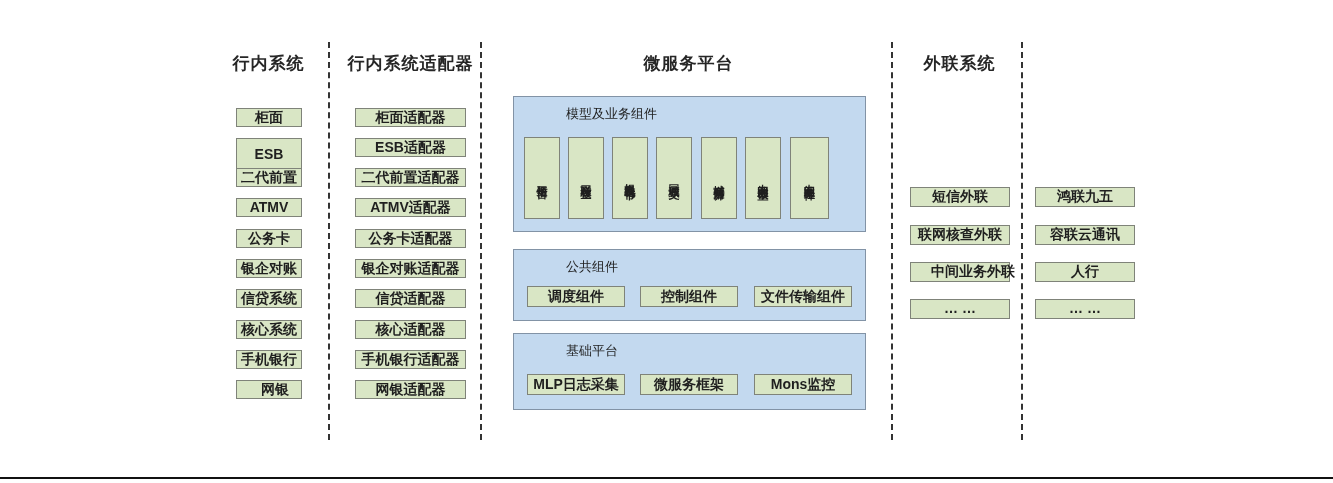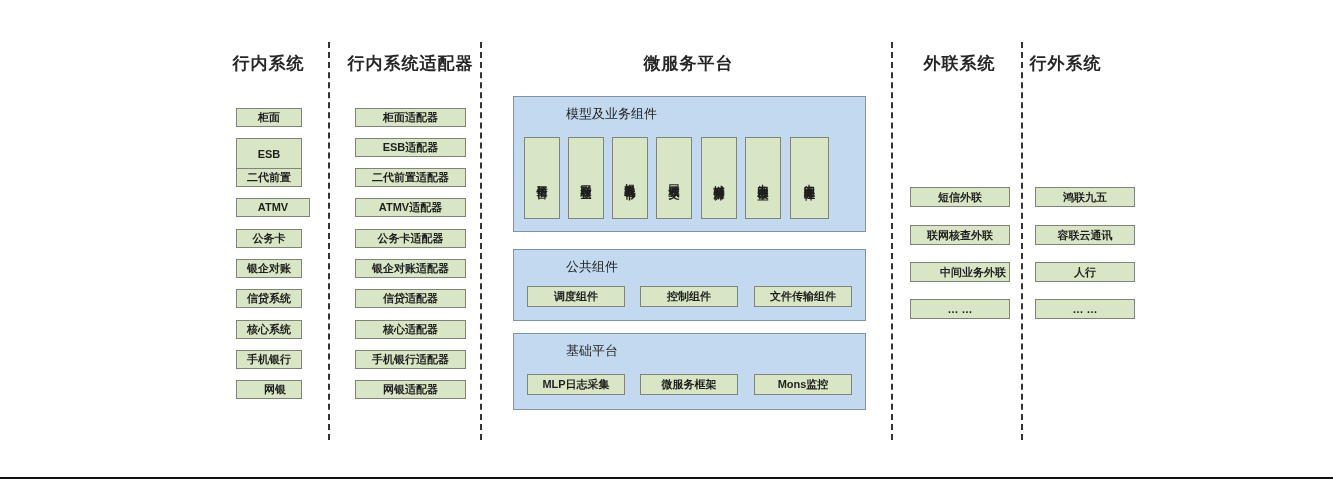--- a/index.html
+++ b/index.html
@@ -41,21 +41,21 @@
 
   
   .node {
     position: absolute;
     background: #d9e6c5;
     border: 1px solid #7f8379;
     box-sizing: border-box;
     display: flex;
     align-items: center;
     justify-content: center;
-    font-size: 11px;
+    font-size: 14px;
     font-weight: bold;
     color: #1f1f1f;
     text-align: center;
     line-height: 1.1;
     white-space: nowrap;
   }
   .node.vert {
     writing-mode: vertical-rl;
     text-orientation: upright;
     letter-spacing: 1px;
@@ -96,26 +96,25 @@
 
   <div class="divider" style="left:328px; top:42px; height:398px;"></div>
   <div class="divider" style="left:480px; top:42px; height:398px;"></div>
   <div class="divider" style="left:891px; top:42px; height:398px;"></div>
   <div class="divider" style="left:1021px; top:42px; height:398px;"></div>
 
   <div class="col-title" style="left:203px; top:52px; width:131px;">行内系统</div>
   <div class="col-title" style="left:345px; top:52px; width:131px;">行内系统适配器</div>
   <div class="col-title" style="left:894px; top:52px; width:131px;">外联系统</div>
   <div class="col-title" style="left:623px; top:52px; width:131px;">微服务平台</div>
-  <div class="col-title" style="left:1000px; top:52px; width:131px;">行外系统</div>
 
   <div class="node" style="left:236px; top:108px; width:66px; height:19px;">柜面</div>
   <div class="node" style="left:236px; top:138px; width:66px; height:33px;">ESB</div>
   <div class="node" style="left:236px; top:168px; width:66px; height:19px;">二代前置</div>
-  <div class="node" style="left:236px; top:198px; width:74px; height:19px;">ATMV</div>
+  <div class="node" style="left:236px; top:198px; width:66px; height:19px;">ATMV</div>
   <div class="node" style="left:236px; top:229px; width:66px; height:19px;">公务卡</div>
   <div class="node" style="left:236px; top:259px; width:66px; height:19px;">银企对账</div>
   <div class="node" style="left:236px; top:289px; width:66px; height:19px;">信贷系统</div>
   <div class="node" style="left:236px; top:320px; width:66px; height:19px;">核心系统</div>
   <div class="node" style="left:236px; top:350px; width:66px; height:19px;">手机银行</div>
   <div class="node" style="left:236px; top:380px; width:66px; height:19px;padding-left:12px;">网银</div>
 
   <div class="node" style="left:355px; top:108px; width:111px; height:19px;">柜面适配器</div>
   <div class="node" style="left:355px; top:138px; width:111px; height:19px;">ESB适配器</div>
   <div class="node" style="left:355px; top:168px; width:111px; height:19px;">二代前置适配器</div>

